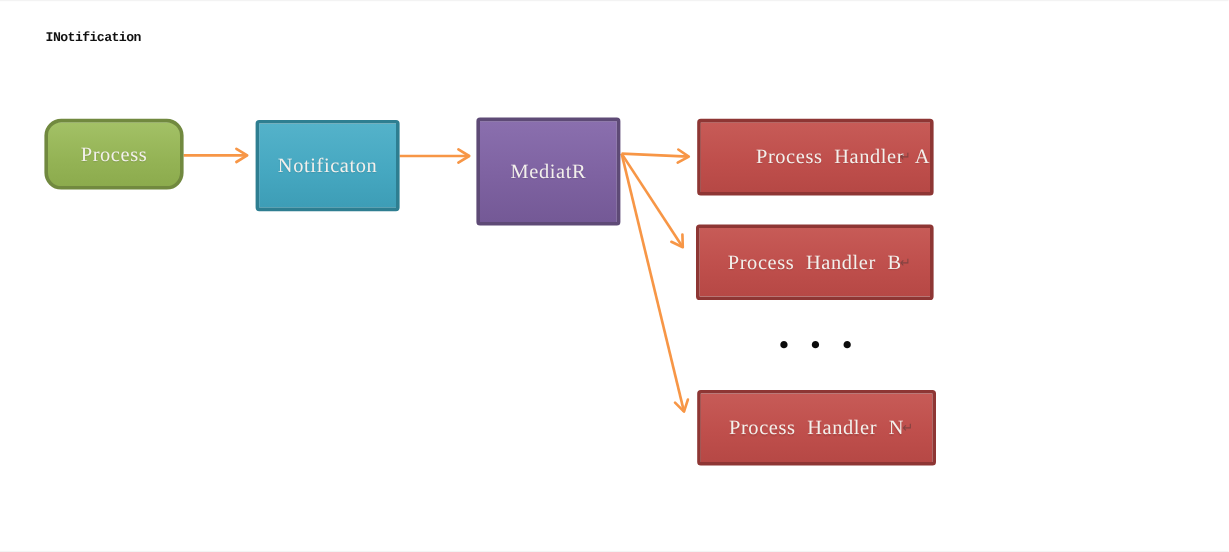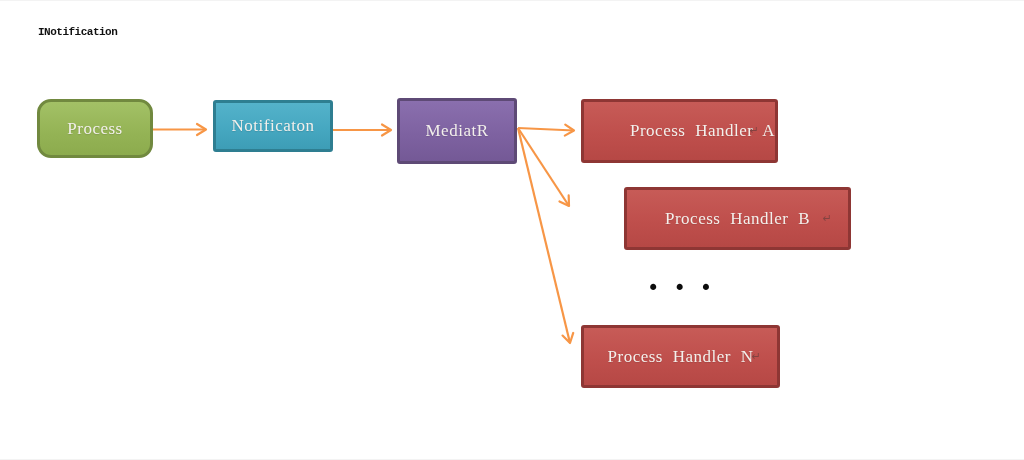--- a/index.html
+++ b/index.html
@@ -38,39 +38,39 @@
     text-shadow: 0 1px 1px rgba(0,0,0,0.12);
   }
   .node .label { text-align: center; white-space: nowrap; }
   .node-publish {
     left: 37px; top: 99px; width: 116px; height: 59px;
     background: linear-gradient(180deg, #a3c166 0%, #95b456 55%, #8cab4d 100%);
     border: 3px solid #71893f;
     border-radius: 14px;
   }
   .node-notification {
-    left: 213px; top: 100px; width: 120px; height: 52px;
+    left: 213px; top: 100px; width: 120px; height: 76px;
     background: linear-gradient(180deg, #54b2ca 0%, #46a8c1 55%, #3d9db6 100%);
     border: 3px solid #2e7e91;
     border-radius: 3px;
   }
   .node-mediatr {
-    left: 397px; top: 98px; width: 120px; height: 66px;
+    left: 397px; top: 98px; width: 120px; height: 90px;
     background: linear-gradient(180deg, #8a6fae 0%, #7e62a1 55%, #745996 100%);
     border: 3px solid #5e4a76;
     border-radius: 3px;
   }
   .node-handler {
     background: linear-gradient(180deg, #c75b57 0%, #bf4f4c 55%, #b64845 100%);
     border: 3px solid #8e3634;
     border-radius: 3px;
     word-spacing: 5px;
   }
   .node-handler-a { left: 581px; top: 99px;  width: 197px; height: 64px; justify-content: flex-end; }
-  .node-handler-b { left: 580px; top: 187px; width: 227px; height: 63px; margin-left: 44px; }
+  .node-handler-b { left: 580px; top: 187px; width: 198px; height: 63px; }
   .node-handler-n { left: 581px; top: 325px; width: 199px; height: 63px; }
   .return-mark {
     position: absolute;
     right: 16px;
     top: 50%;
     transform: translateY(-52%);
     font-family: "DejaVu Sans", sans-serif;
     font-size: 11px;
     color: rgba(60, 50, 50, 0.45);
     text-shadow: none;

